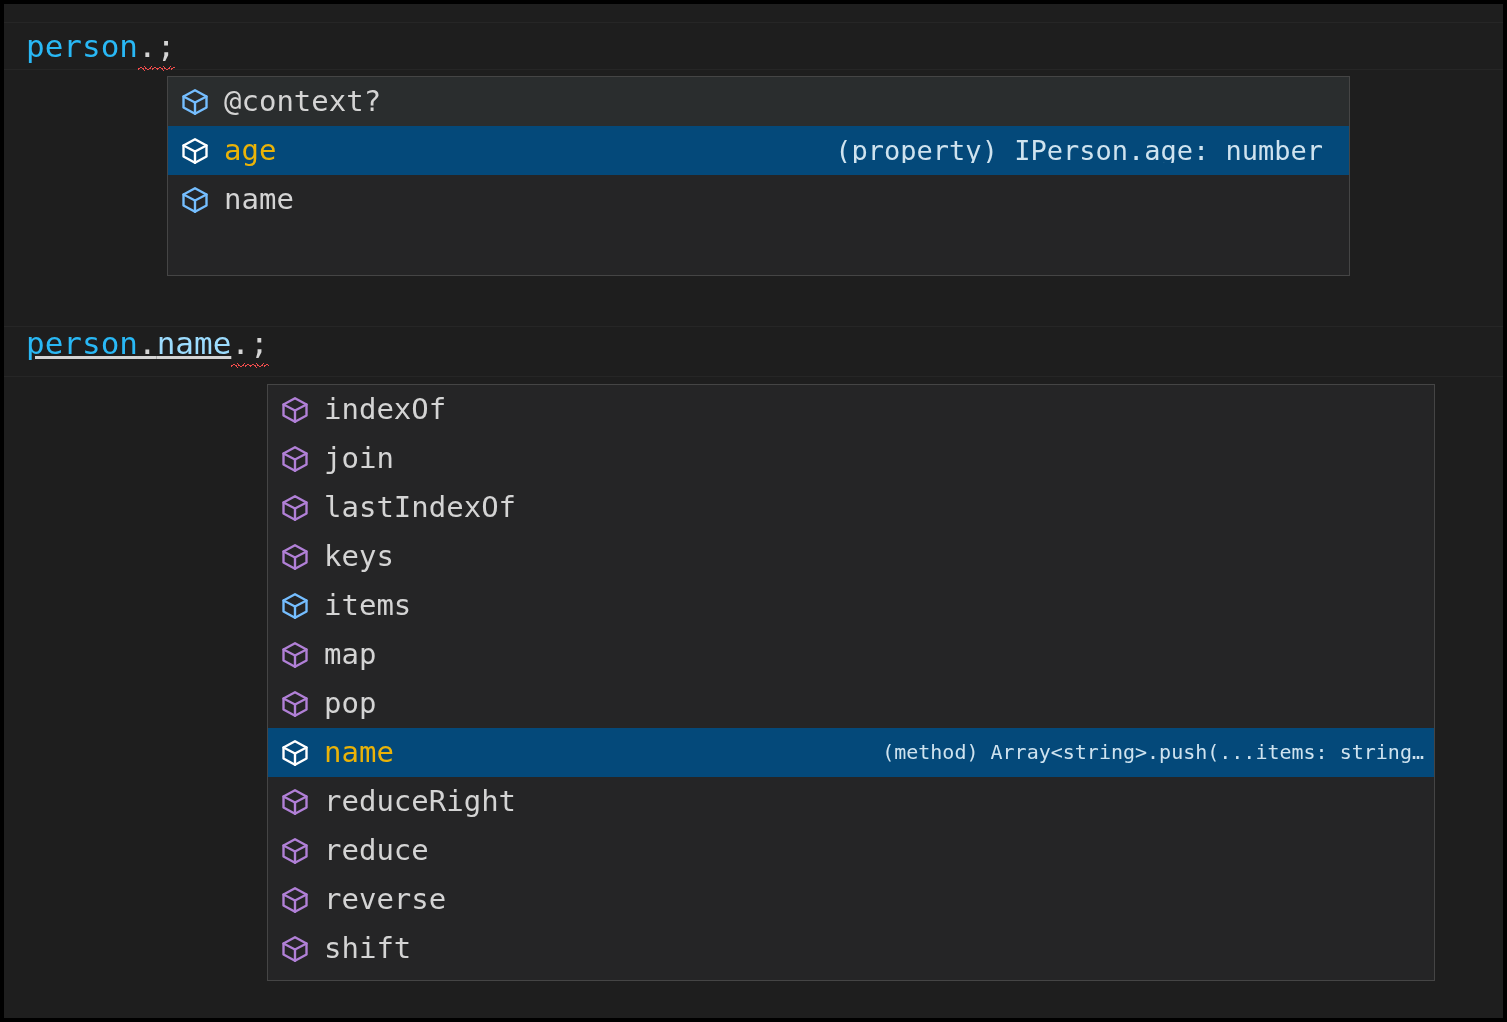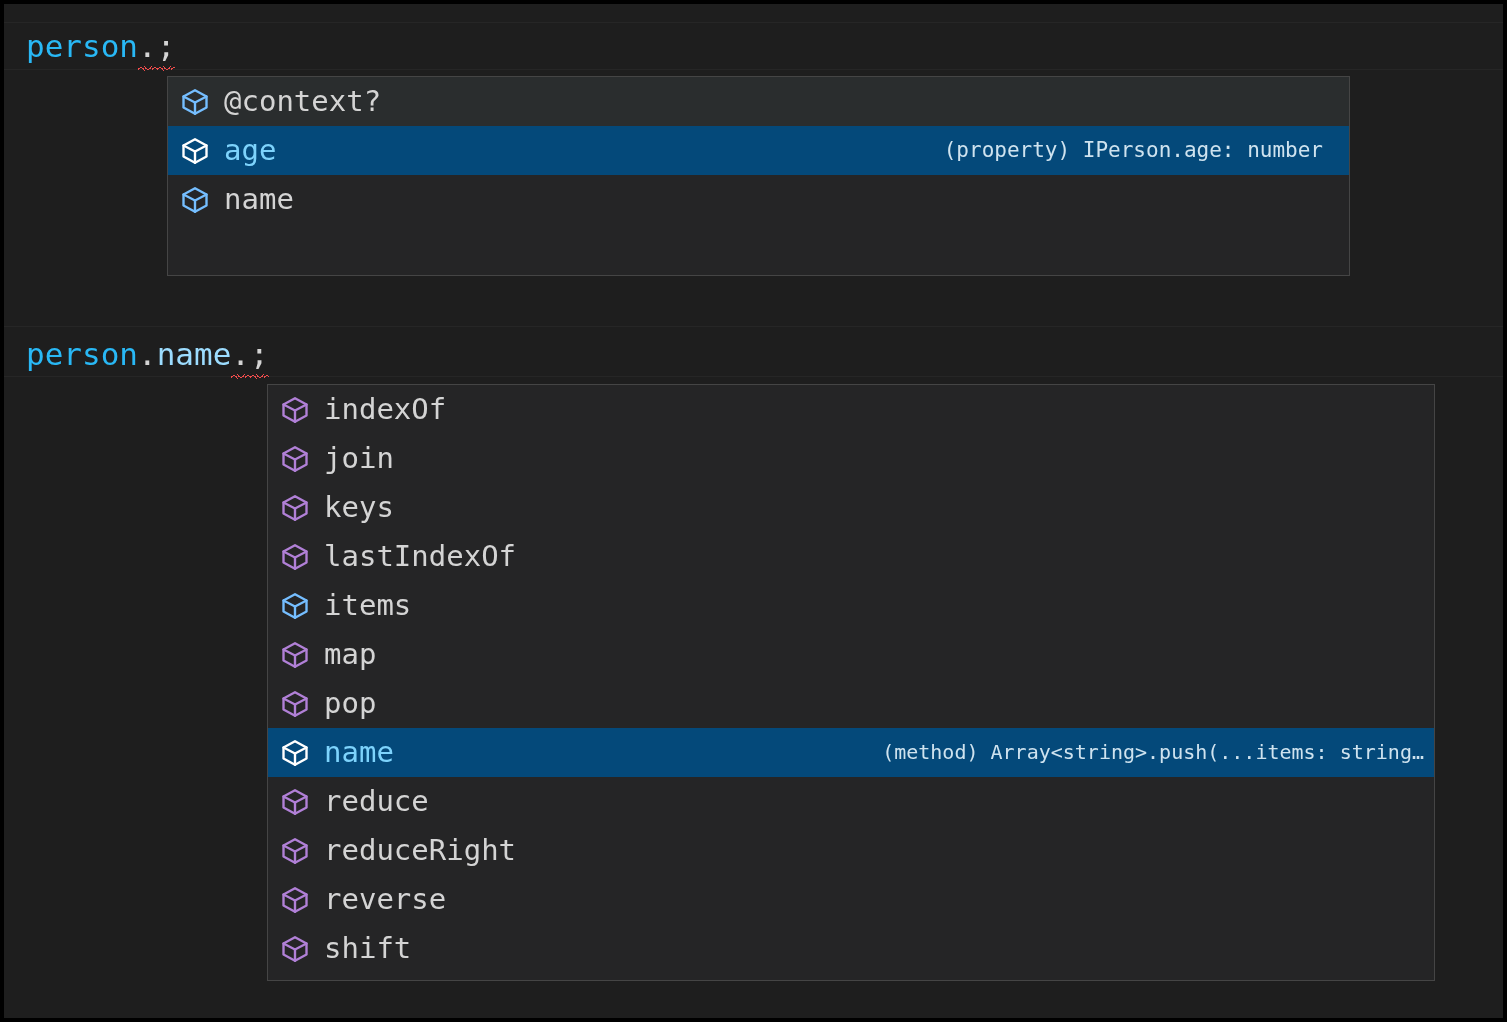--- a/index.html
+++ b/index.html
@@ -87,41 +87,41 @@
   .row-icon {
     flex: 0 0 auto;
     display: block;
   }
   .row-label {
     flex: 0 0 auto;
     white-space: pre;
     color: #d4d4d4;
     font-weight: normal;
   }
-  .suggest-row.selected .row-label { color: #7dd3fc; }
+  .suggest-row.selected .row-label { color: #eab308; }
 
   .row-detail {
     flex: 1 1 auto;
     text-align: right;
     white-space: pre;
     overflow: hidden;
     color: #cfe3ef;
   }
 
   
   #popup-person {
     left: 163px;
     top: 72px;
     width: 1183px;
     height: 200px;
   }
   #popup-person .suggest-row { height: 49px; padding-left: 12px; }
   #popup-person .row-icon   { width: 30px; height: 30px; margin-right: 14px; }
   #popup-person .row-label  { font-size: 29px; line-height: 29px; }
-  #popup-person .row-detail { font-size: 21px; line-height: 25px; padding-right: 26px; }
+  #popup-person .row-detail { font-size: 27px; line-height: 25px; padding-right: 26px; }
 
   
   #popup-name {
     left: 263px;
     top: 380px;
     width: 1168px;
     height: 597px;
   }
   #popup-name .suggest-row { height: 49px; padding-left: 12px; }
   #popup-name .row-icon   { width: 30px; height: 30px; margin-right: 14px; }
@@ -133,21 +133,21 @@
 
 <div class="editor">
 
   <div class="rule" style="top:18px"></div>
   <div class="rule" style="top:65px"></div>
   <div class="rule" style="top:322px"></div>
   <div class="rule" style="top:372px"></div>
 
   <div id="code-lines">
       <div class="code-line" style="top: 22px;"><span class="tok-var">person</span><span class="tok-punct squiggle">.</span><span class="tok-punct squiggle">;</span></div>
-      <div class="code-line" style="top: 330px;"><span class="tok-var">person</span><span class="tok-punct">.</span><span class="tok-prop">name</span><span class="tok-punct squiggle">.</span><span class="tok-punct squiggle">;</span></div>
+      <div class="code-line" style="top: 319px; text-decoration: underline;"><span class="tok-var">person</span><span class="tok-punct">.</span><span class="tok-prop">name</span><span class="tok-punct squiggle">.</span><span class="tok-punct squiggle">;</span></div>
     </div>
   <div id="popups-container">
       <div class="suggest" id="popup-person">
         <div class="suggest-row hovered">
           <span class="row-icon"><svg viewBox="0 0 24 24" width="100%" height="100%" fill="none" stroke="#75beff" stroke-width="1.9" stroke-linejoin="round" stroke-linecap="round">
               <path d="M12 2.6 L21.2 7.6 L21.2 16.4 L12 21.4 L2.8 16.4 L2.8 7.6 Z"></path>
               <path d="M2.8 7.6 L12 12.4 L21.2 7.6"></path>
               <path d="M12 12.4 L12 21.4"></path>
             </svg></span>
           <span class="row-label">@context?</span>
@@ -190,30 +190,30 @@
             </svg></span>
           <span class="row-label">join</span>
           <span class="row-detail"></span>
         </div>
         <div class="suggest-row">
           <span class="row-icon"><svg viewBox="0 0 24 24" width="100%" height="100%" fill="none" stroke="#b180d7" stroke-width="1.9" stroke-linejoin="round" stroke-linecap="round">
               <path d="M12 2.6 L21.2 7.6 L21.2 16.4 L12 21.4 L2.8 16.4 L2.8 7.6 Z"></path>
               <path d="M2.8 7.6 L12 12.4 L21.2 7.6"></path>
               <path d="M12 12.4 L12 21.4"></path>
             </svg></span>
+          <span class="row-label">lastIndexOf</span>
+          <span class="row-detail"></span>
+        </div>
+        <div class="suggest-row">
+          <span class="row-icon"><svg viewBox="0 0 24 24" width="100%" height="100%" fill="none" stroke="#b180d7" stroke-width="1.9" stroke-linejoin="round" stroke-linecap="round">
+              <path d="M12 2.6 L21.2 7.6 L21.2 16.4 L12 21.4 L2.8 16.4 L2.8 7.6 Z"></path>
+              <path d="M2.8 7.6 L12 12.4 L21.2 7.6"></path>
+              <path d="M12 12.4 L12 21.4"></path>
+            </svg></span>
           <span class="row-label">keys</span>
-          <span class="row-detail"></span>
-        </div>
-        <div class="suggest-row">
-          <span class="row-icon"><svg viewBox="0 0 24 24" width="100%" height="100%" fill="none" stroke="#b180d7" stroke-width="1.9" stroke-linejoin="round" stroke-linecap="round">
-              <path d="M12 2.6 L21.2 7.6 L21.2 16.4 L12 21.4 L2.8 16.4 L2.8 7.6 Z"></path>
-              <path d="M2.8 7.6 L12 12.4 L21.2 7.6"></path>
-              <path d="M12 12.4 L12 21.4"></path>
-            </svg></span>
-          <span class="row-label">lastIndexOf</span>
           <span class="row-detail"></span>
         </div>
         <div class="suggest-row">
           <span class="row-icon"><svg viewBox="0 0 24 24" width="100%" height="100%" fill="none" stroke="#75beff" stroke-width="1.9" stroke-linejoin="round" stroke-linecap="round">
               <path d="M12 2.6 L21.2 7.6 L21.2 16.4 L12 21.4 L2.8 16.4 L2.8 7.6 Z"></path>
               <path d="M2.8 7.6 L12 12.4 L21.2 7.6"></path>
               <path d="M12 12.4 L12 21.4"></path>
             </svg></span>
           <span class="row-label">items</span>
           <span class="row-detail"></span>
@@ -244,30 +244,30 @@
             </svg></span>
           <span class="row-label">name</span>
           <span class="row-detail">(method) Array&lt;string&gt;.push(...items: string…</span>
         </div>
         <div class="suggest-row">
           <span class="row-icon"><svg viewBox="0 0 24 24" width="100%" height="100%" fill="none" stroke="#b180d7" stroke-width="1.9" stroke-linejoin="round" stroke-linecap="round">
               <path d="M12 2.6 L21.2 7.6 L21.2 16.4 L12 21.4 L2.8 16.4 L2.8 7.6 Z"></path>
               <path d="M2.8 7.6 L12 12.4 L21.2 7.6"></path>
               <path d="M12 12.4 L12 21.4"></path>
             </svg></span>
+          <span class="row-label">reduceRight</span>
+          <span class="row-detail"></span>
+        </div>
+        <div class="suggest-row">
+          <span class="row-icon"><svg viewBox="0 0 24 24" width="100%" height="100%" fill="none" stroke="#b180d7" stroke-width="1.9" stroke-linejoin="round" stroke-linecap="round">
+              <path d="M12 2.6 L21.2 7.6 L21.2 16.4 L12 21.4 L2.8 16.4 L2.8 7.6 Z"></path>
+              <path d="M2.8 7.6 L12 12.4 L21.2 7.6"></path>
+              <path d="M12 12.4 L12 21.4"></path>
+            </svg></span>
           <span class="row-label">reduce</span>
-          <span class="row-detail"></span>
-        </div>
-        <div class="suggest-row">
-          <span class="row-icon"><svg viewBox="0 0 24 24" width="100%" height="100%" fill="none" stroke="#b180d7" stroke-width="1.9" stroke-linejoin="round" stroke-linecap="round">
-              <path d="M12 2.6 L21.2 7.6 L21.2 16.4 L12 21.4 L2.8 16.4 L2.8 7.6 Z"></path>
-              <path d="M2.8 7.6 L12 12.4 L21.2 7.6"></path>
-              <path d="M12 12.4 L12 21.4"></path>
-            </svg></span>
-          <span class="row-label">reduceRight</span>
           <span class="row-detail"></span>
         </div>
         <div class="suggest-row">
           <span class="row-icon"><svg viewBox="0 0 24 24" width="100%" height="100%" fill="none" stroke="#b180d7" stroke-width="1.9" stroke-linejoin="round" stroke-linecap="round">
               <path d="M12 2.6 L21.2 7.6 L21.2 16.4 L12 21.4 L2.8 16.4 L2.8 7.6 Z"></path>
               <path d="M2.8 7.6 L12 12.4 L21.2 7.6"></path>
               <path d="M12 12.4 L12 21.4"></path>
             </svg></span>
           <span class="row-label">reverse</span>
           <span class="row-detail"></span>

